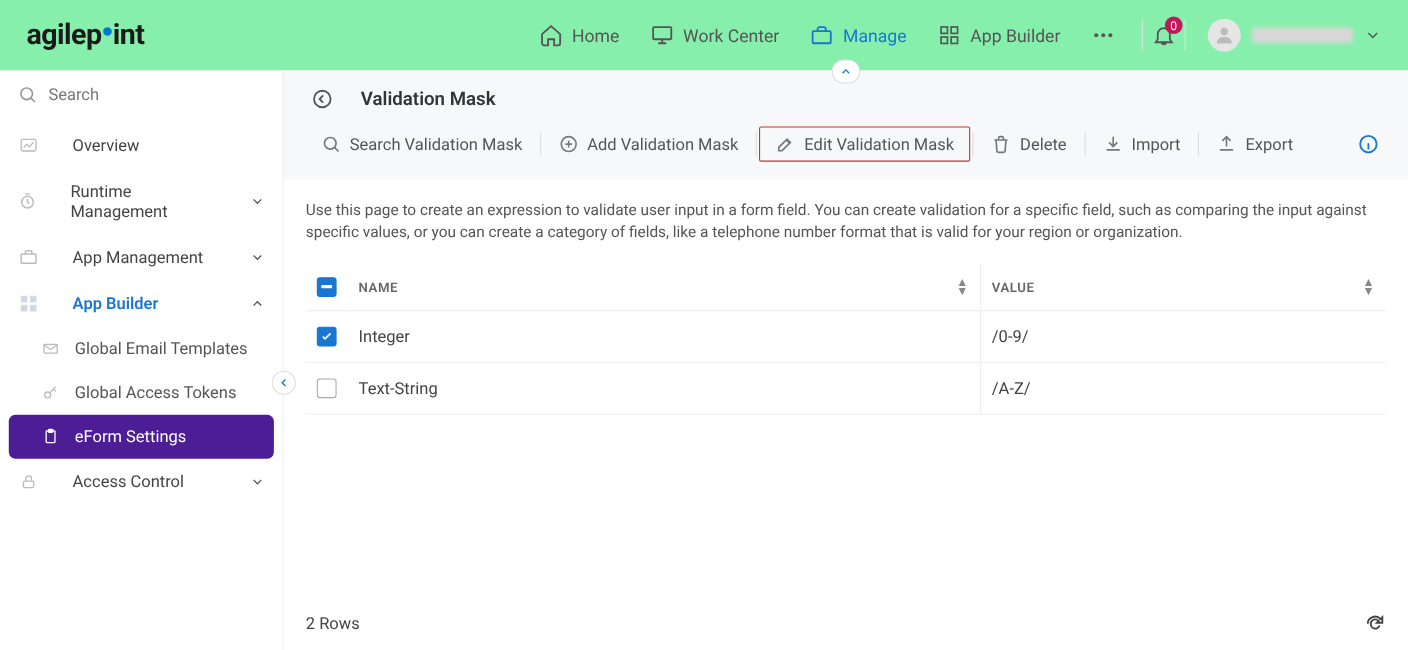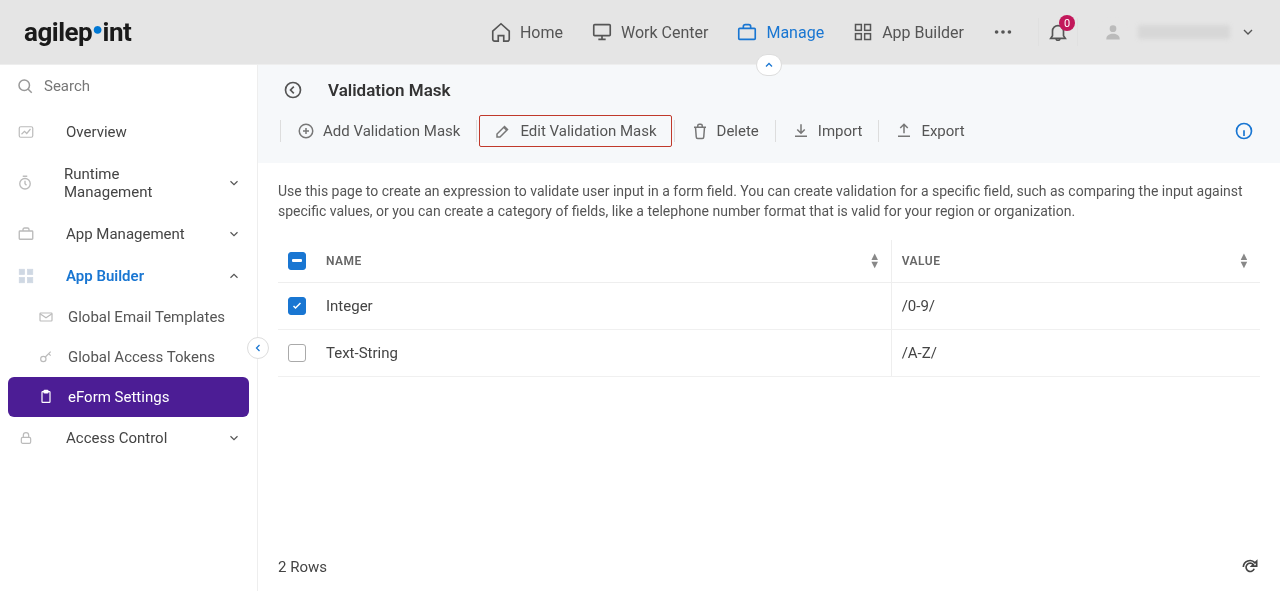--- a/index.html
+++ b/index.html
@@ -11,21 +11,21 @@
     height: 591px;
     overflow: hidden;
     position: relative;
   }
   
   .header {
     height: 64px;
     display: flex;
     align-items: center;
     padding: 0 24px;
-    background: #e5e5e5;
+    background: #86efac;
   }
   .logo {
     font-size: 26px;
     font-weight: 700;
     color: #1a1a1a;
     letter-spacing: -0.5px;
     margin-right: auto;
   }
   .logo .dot { color: #0078d4; font-size: 18px; position: relative; top: -6px; }
   .topnav {
@@ -489,20 +489,29 @@
       <span class="back-icon">
         <svg width="20" height="20" viewBox="0 0 24 24" fill="none" stroke="#555" stroke-width="2">
             <circle cx="12" cy="12" r="9"></circle>
             <path d="M13 8l-4 4 4 4"></path>
           </svg>
       </span>
       <span class="page-title">Validation Mask</span>
     </div>
 
     <div class="toolbar">
+      <div class="tb-item tb-search-grow">
+        <span>
+          <svg width="18" height="18" viewBox="0 0 24 24" fill="none" stroke="#777" stroke-width="2">
+              <circle cx="11" cy="11" r="7"></circle>
+              <path d="M21 21l-5-5"></path>
+            </svg>
+        </span>
+        <span>Search Validation Mask</span>
+      </div>
       <div class="tb-sep"></div>
       <div class="tb-item">
         <span>
           <svg width="18" height="18" viewBox="0 0 24 24" fill="none" stroke="#777" stroke-width="2">
               <circle cx="12" cy="12" r="9"></circle>
               <path d="M12 8v8M8 12h8"></path>
             </svg>
         </span>
         <span>Add Validation Mask</span>
       </div>

